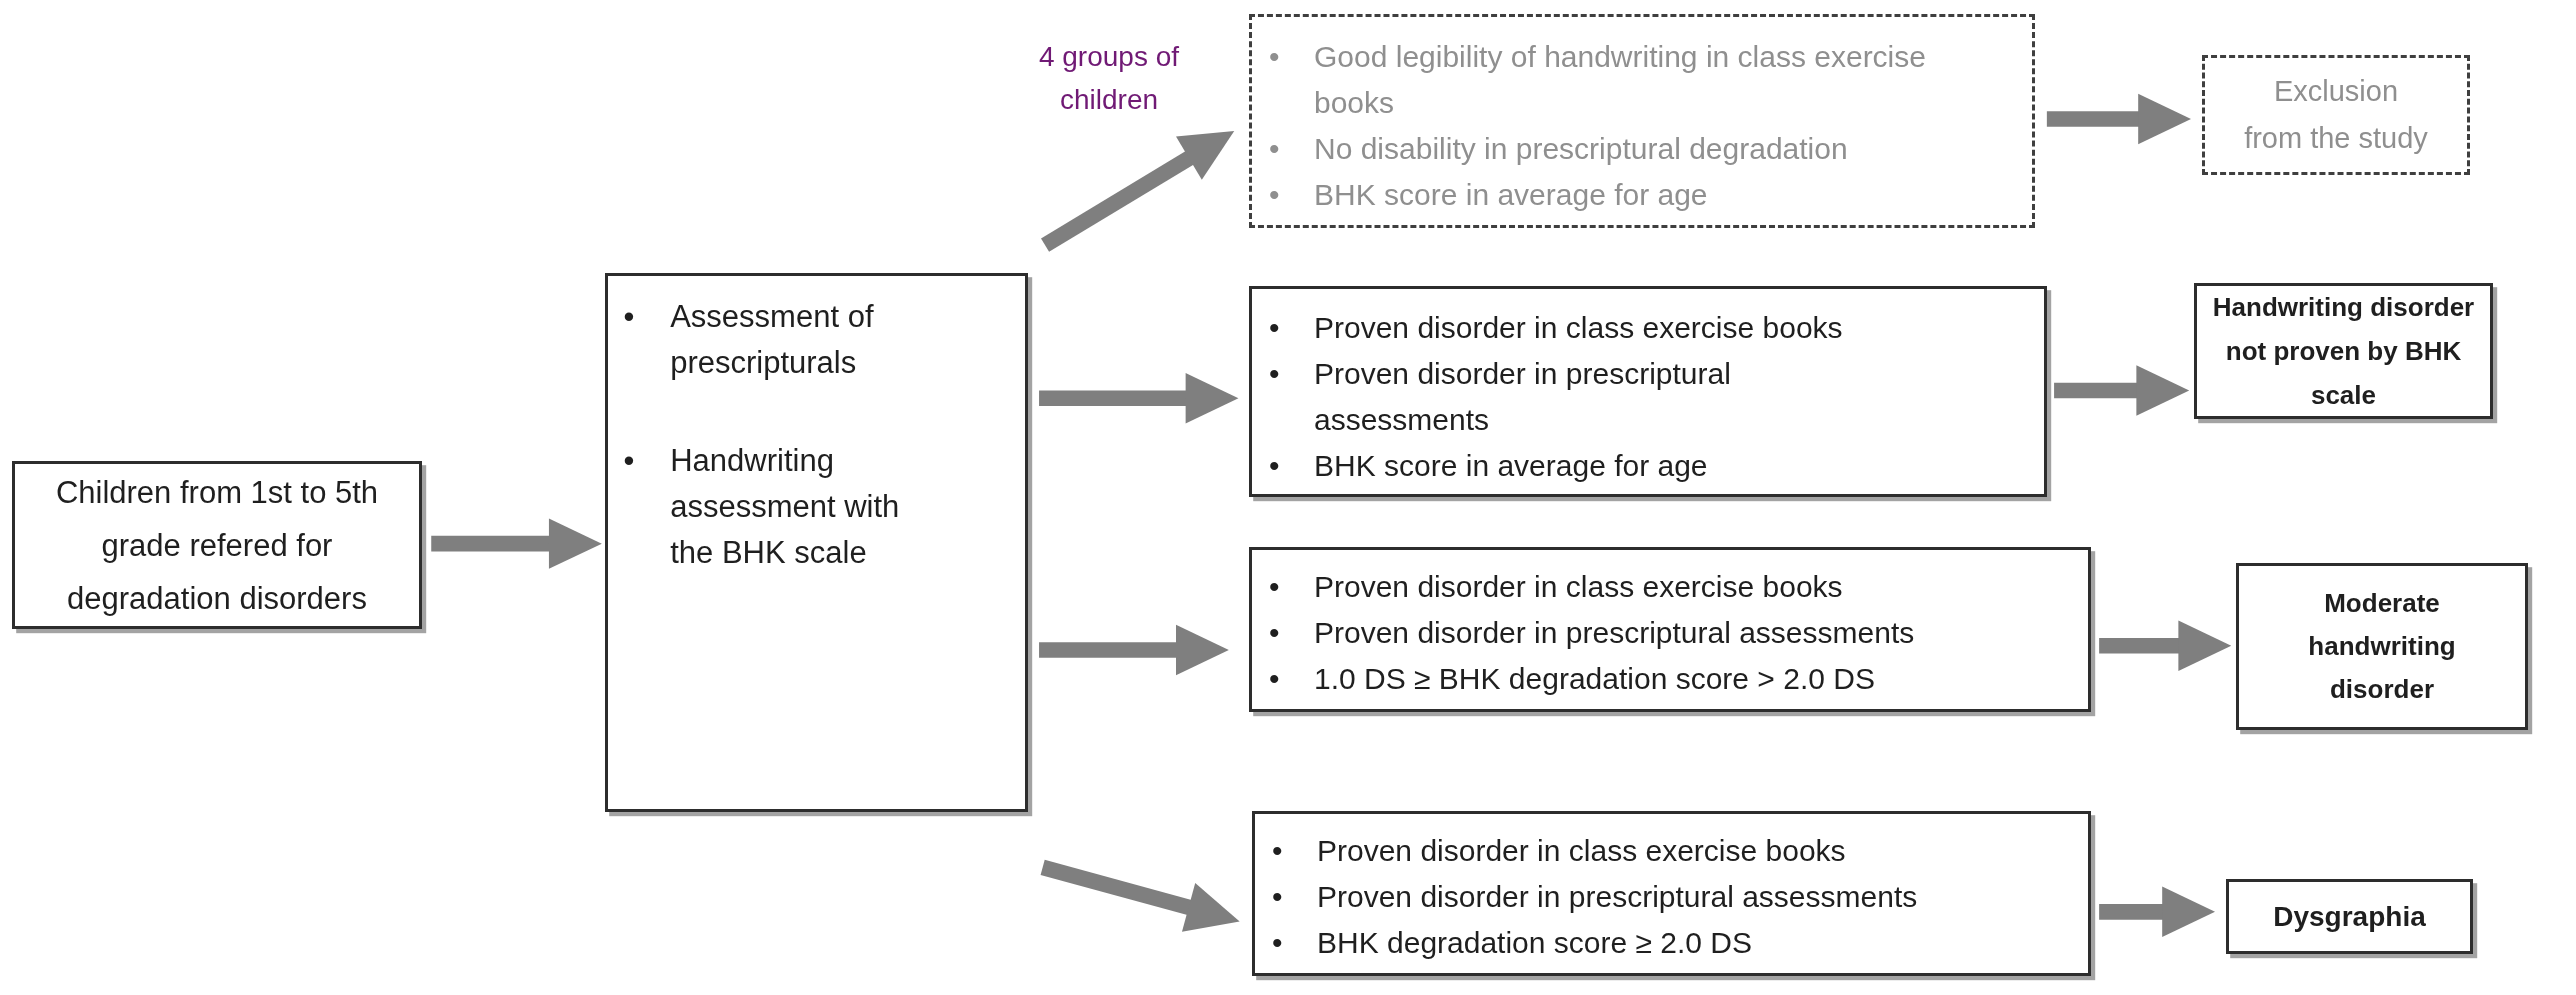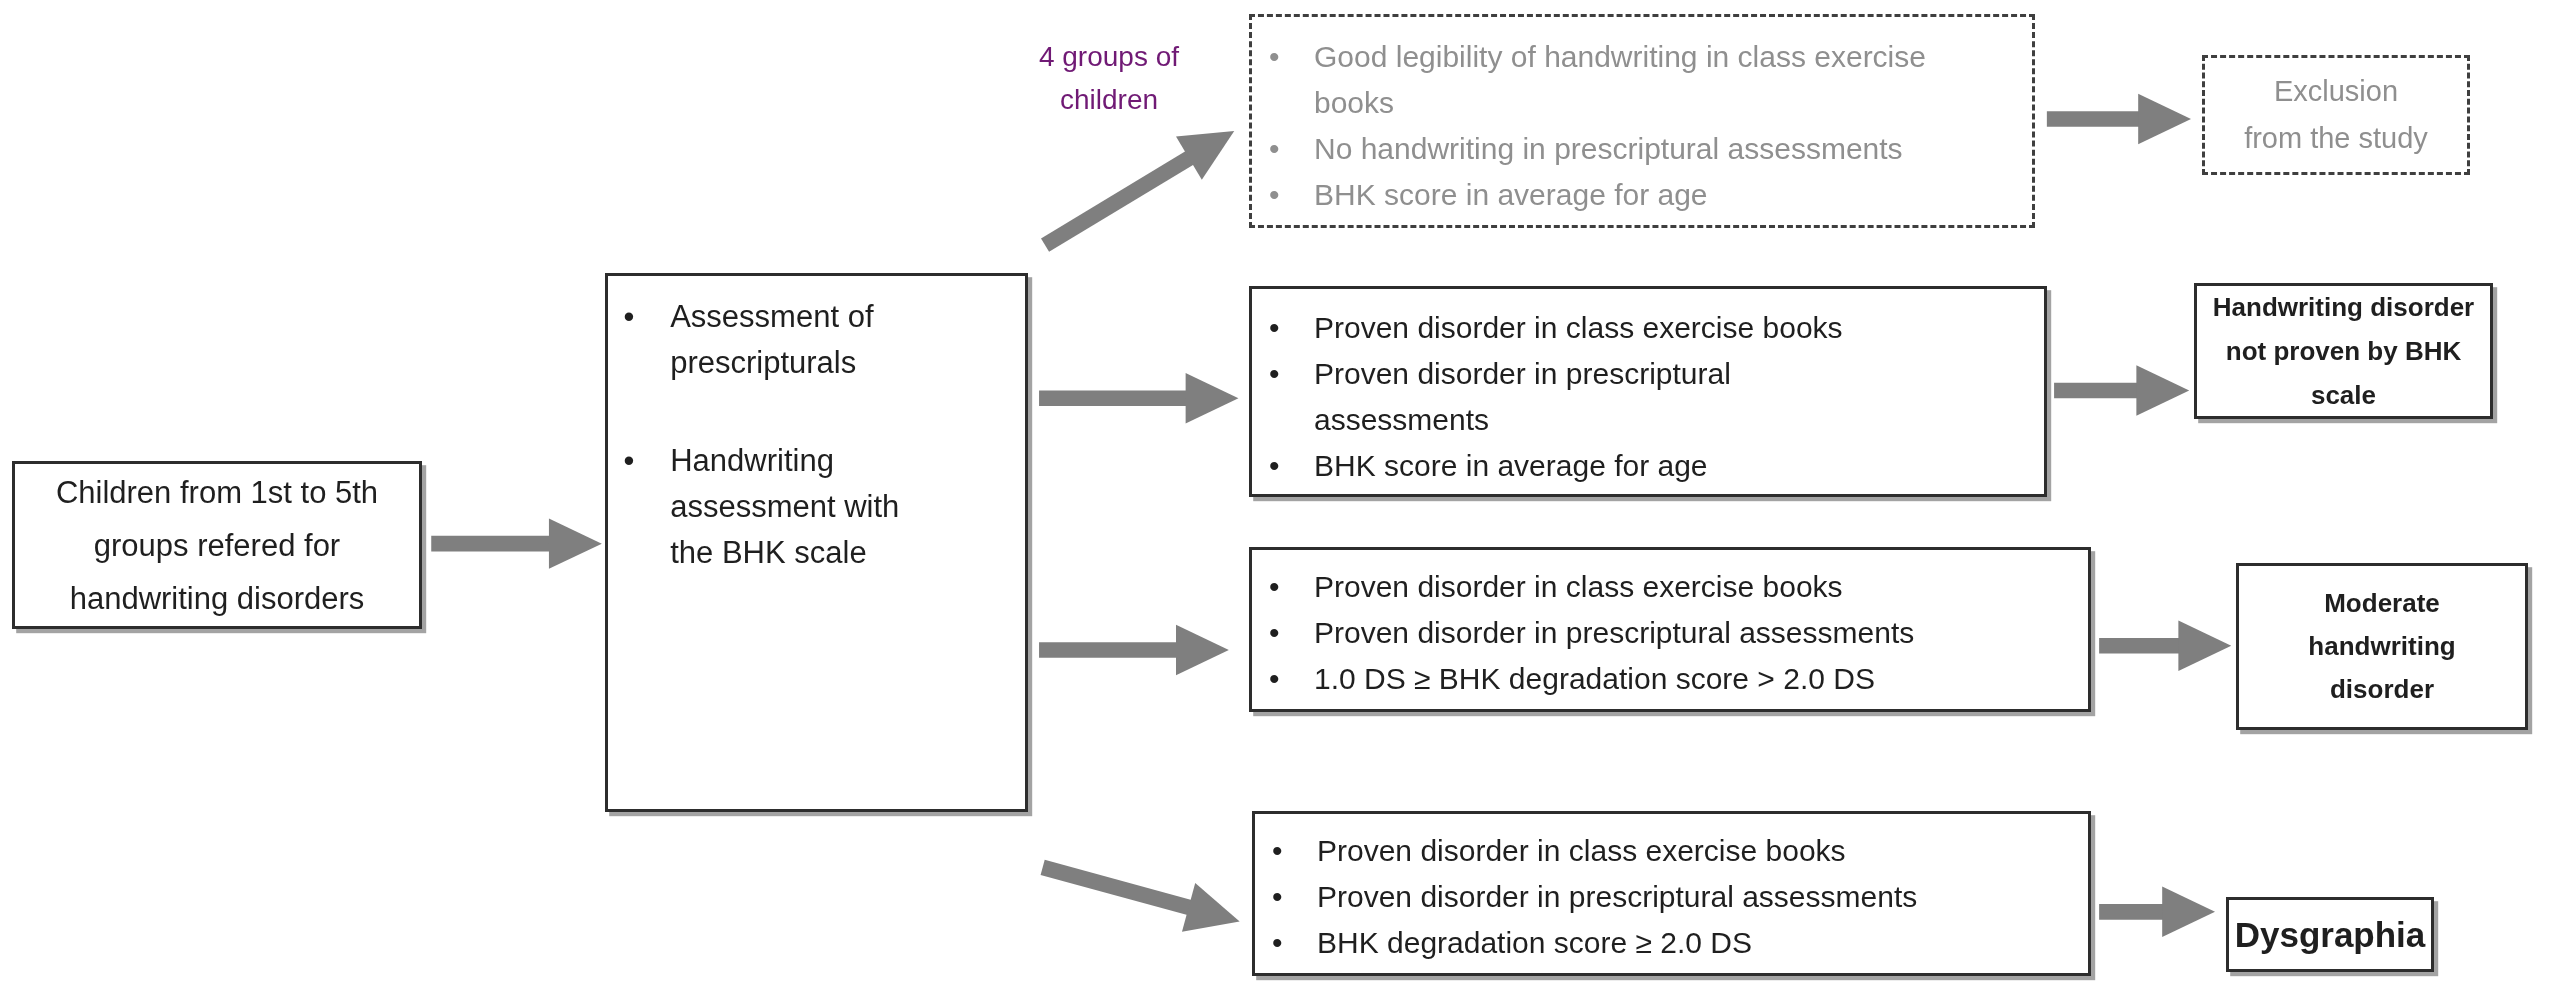--- a/index.html
+++ b/index.html
@@ -63,21 +63,21 @@
 
   
   .outcome {
     display: flex; flex-direction: column; align-items: center; justify-content: center;
     text-align: center;
   }
   .outcome .line { display: block; white-space: nowrap; }
   .out-1 { left: 2202px; top: 55px;   width: 268px; height: 120px; font-size: 29px; line-height: 47px; }
   .out-2 { left: 2194px; top: 283px;  width: 299px; height: 136px; font-size: 26px; line-height: 44px; font-weight: bold; }
   .out-3 { left: 2236px; top: 563px;  width: 292px; height: 167px; font-size: 26px; line-height: 43px; font-weight: bold; }
-  .out-4 { left: 2226px; top: 897px; width: 208px; height: 75px; font-size: 35px; line-height: 36px; font-weight: bold; }
+  .out-4 { left: 2226px; top: 879px; width: 247px; height: 75px; font-size: 28px; line-height: 36px; font-weight: bold; }
 </style>
 </head>
 <body>
 
 <div class="canvas">
 
   <svg class="arrows" viewBox="0 0 4289 1658" xmlns="http://www.w3.org/2000/svg">
     <g fill="#7f7f7f" stroke="#7f7f7f" stroke-width="26">
       <g>
         <line x1="718" y1="905" x2="926" y2="905"></line>
@@ -112,36 +112,36 @@
         <polygon stroke="none" points="3715,1075 3627,1033 3627,1117"></polygon>
       </g>
       <g>
         <line x1="3495" y1="1518" x2="3612" y2="1518"></line>
         <polygon stroke="none" points="3688,1518 3600,1476 3600,1560"></polygon>
       </g>
     </g>
   </svg>
 
   <div class="box solid entry">
-    <span>Children from 1st to 5th groups refered for handwriting disorders</span>
+    <span>Children from 1st to 5th grade refered for degradation disorders</span>
   </div>
 
   <div class="box solid process">
     <ul>
       <li><span>Assessment of prescripturals</span></li>
       <li><span>Handwriting assessment with the BHK scale</span></li>
     </ul>
   </div>
 
   <div class="group-label">4 groups of children</div>
 
   <div class="box dashed muted crit-box crit-1">
     <ul class="crit">
       <li><span>Good legibility of handwriting in class exercise books</span></li>
-      <li><span>No handwriting in prescriptural assessments</span></li>
+      <li><span>No disability in prescriptural degradation</span></li>
       <li><span>BHK score in average for age</span></li>
     </ul>
   </div>
 
   <div class="box solid crit-box crit-2">
     <ul class="crit">
       <li><span>Proven disorder in class exercise books</span></li>
       <li><span>Proven disorder in prescriptural assessments</span></li>
       <li><span>BHK score in average for age</span></li>
     </ul>

